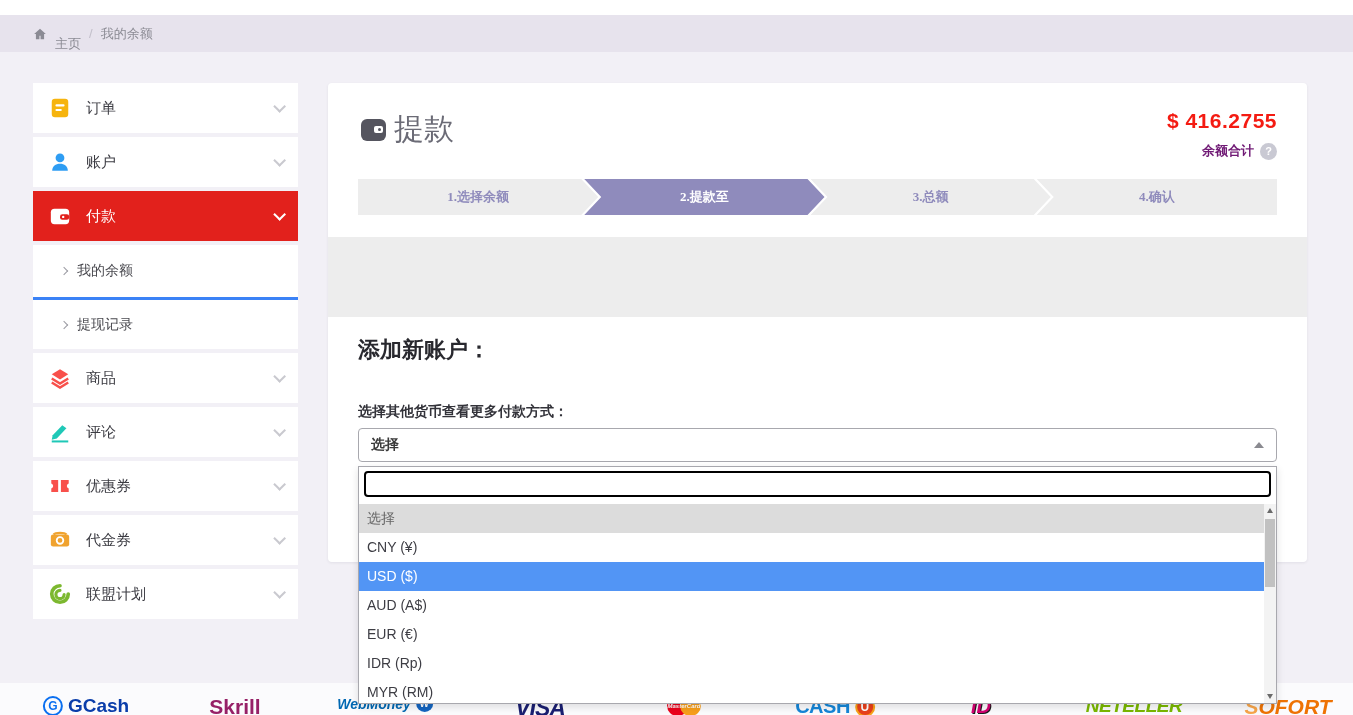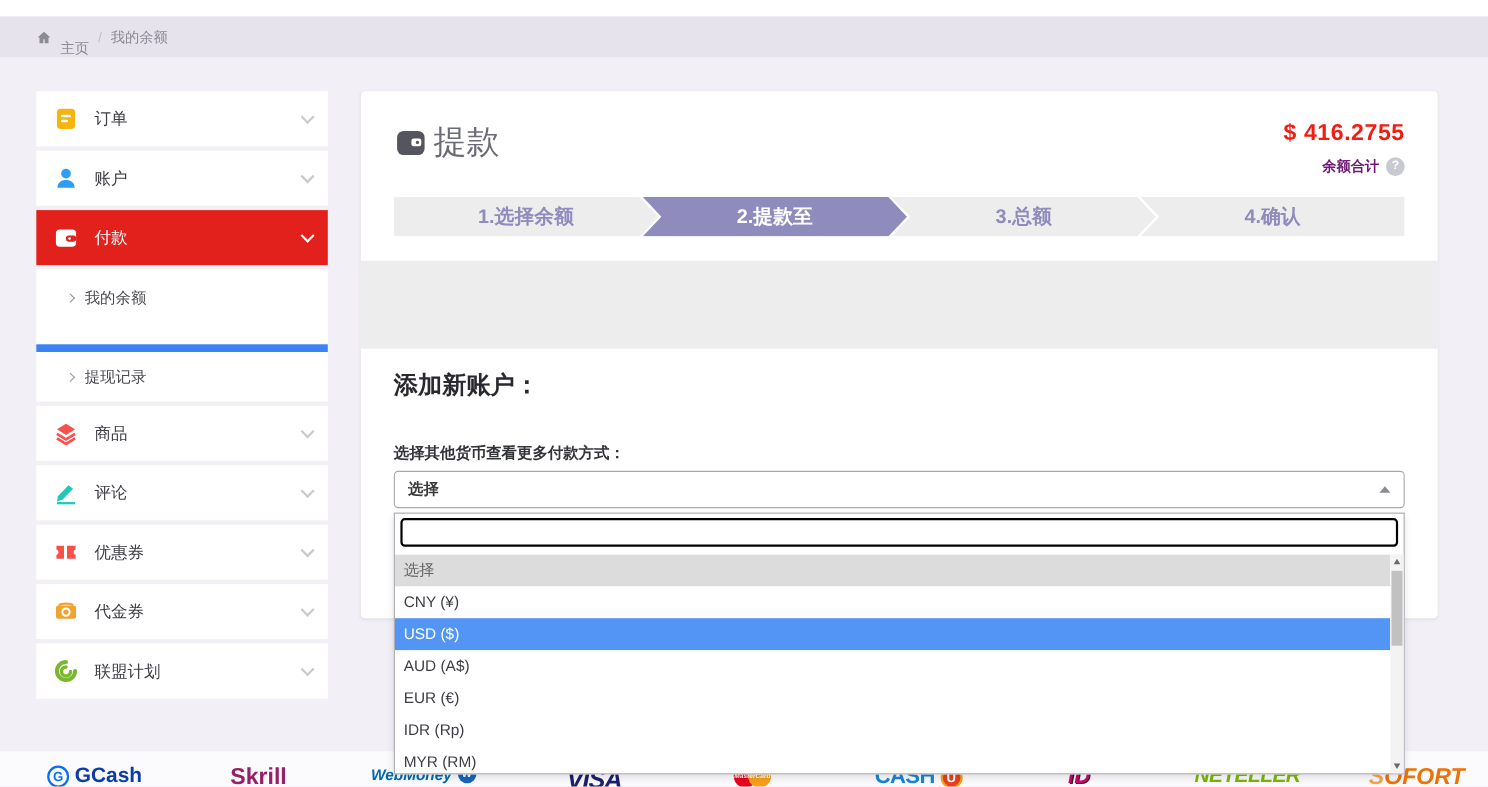--- a/index.html
+++ b/index.html
@@ -21,21 +21,21 @@
   .side-item { height:50px; background:#fff; margin-bottom:4px; display:flex; align-items:center;
     padding:0 16px; font-size:15px; color:#3c3c43; cursor:pointer; }
   .side-item .ic { width:22px; height:22px; margin-right:15px; flex:0 0 22px; }
   .side-item.active { background:#e2211c; color:#fff; }
   .chev { margin-left:auto; width:9px; height:9px; border-right:2px solid #c9c9cf; border-bottom:2px solid #c9c9cf;
     transform:rotate(45deg) translateY(-3px); }
   .side-item.active .chev { border-color:#fff; }
   .submenu { background:#fff; margin-bottom:4px; }
   .subitem { height:52px; display:flex; align-items:center; padding-left:28px; font-size:14px;
     color:#4a4a50; cursor:pointer; }
-  .subitem + .subitem { border-top:7px solid #3b82f6;margin-top:16px; }
+  .subitem + .subitem { border-top:3px solid #3b82f6; }
   .chev-r { width:6px; height:6px; border-right:1.5px solid #9a9aa2; border-bottom:1.5px solid #9a9aa2;
     transform:rotate(-45deg); margin-right:10px; }
 
   
   .card { position:absolute; left:328px; top:83px; width:979px; height:479px; background:#fff;
     border-radius:4px; box-shadow:0 1px 3px rgba(40,40,60,.08); }
   .card-title { position:absolute; left:33px; top:26px; display:flex; align-items:center; gap:8px; }
   .wallet-ic-big { width:25px; height:22px; background:#55555f; border-radius:6px; position:relative; }
   .wallet-ic-big::after { content:""; position:absolute; right:3px; top:7px; width:9px; height:7px;
     background:#fff; border-radius:2px; }
@@ -44,22 +44,22 @@
   .page-title { font-size:30px; color:#6b6b76; font-weight:400; }
   .balance { position:absolute; right:30px; top:26px; }
   .balance-amt { font-size:21px; font-weight:bold; color:#f41b12; letter-spacing:.5px; }
   .balance-row { margin-top:9px; display:flex; align-items:center; justify-content:flex-end; gap:6px; }
   .balance-lbl { font-size:13px; color:#701a75; font-weight:bold; }
   .help-ic { width:17px; height:17px; border-radius:50%; background:#c9c9d3; color:#fff; font-size:11px;
     font-weight:bold; display:flex; align-items:center; justify-content:center; cursor:pointer; }
 
   
   .steps { position:absolute; left:30px; top:96px; width:919px; height:36px; display:flex; }
-  .step { flex:1; display:flex; align-items:center; justify-content:center; font-size:18px; font-weight:bold;
-    color:#8f8bbc; background:#ededed; cursor:pointer; }
+  .step { flex:1; display:flex; align-items:center; justify-content:center; font-size:13px; font-weight:bold;
+    color:#8f8bbc; background:#ededed; cursor:pointer;font-family:Liberation Serif, serif; }
   .step + .step { margin-left:-14px; }
   .step-first { clip-path:polygon(0 0, calc(100% - 17px) 0, 100% 50%, calc(100% - 17px) 100%, 0 100%); }
   .step-mid   { clip-path:polygon(0 0, calc(100% - 17px) 0, 100% 50%, calc(100% - 17px) 100%, 0 100%, 17px 50%);text-align:center; }
   .step-last  { clip-path:polygon(0 0, 100% 0, 100% 100%, 0 100%, 17px 50%); }
   .step.active { background:#8f8bbc; color:#fff; }
 
   .grey-band { position:absolute; left:0; top:154px; width:100%; height:80px; background:#ededed; }
 
   .section-title { position:absolute; left:30px; top:252px; font-size:22px; font-weight:bold; color:#28282e; }
   .currency-label { position:absolute; left:30px; top:320px; font-size:14px; font-weight:bold; color:#33333a; }

